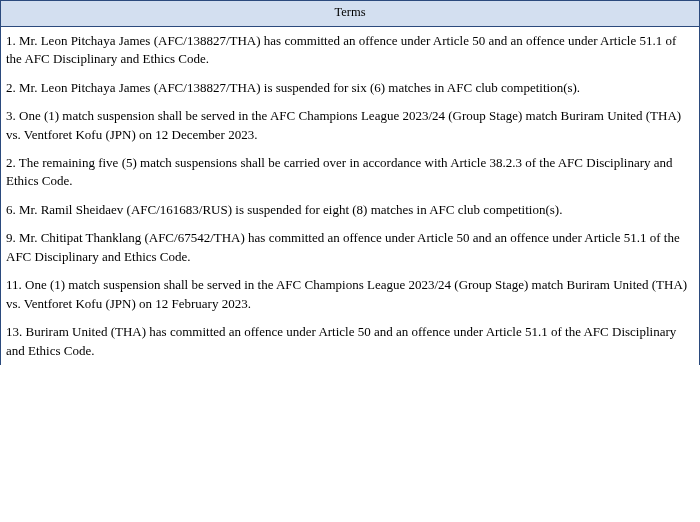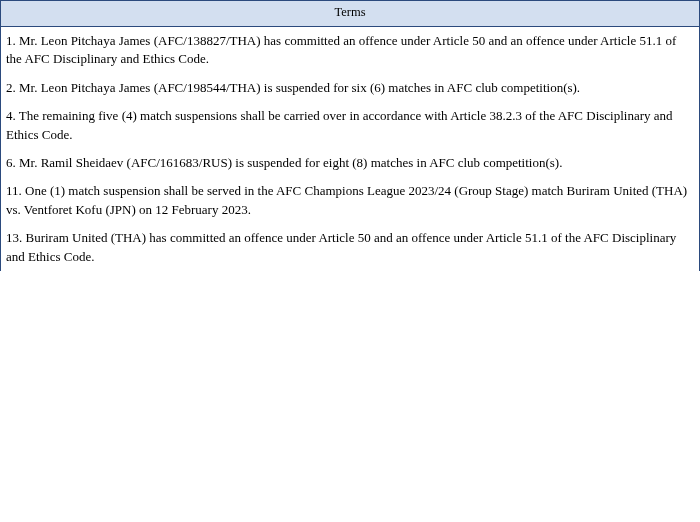--- a/index.html
+++ b/index.html
@@ -43,20 +43,22 @@
     box-sizing: border-box;
   }
 </style>
 </head>
 <body>
 
 <div class="doc">
   <div class="header-row">Terms</div>
   <div class="terms-list">
     <div class="term">1. Mr. Leon Pitchaya James (AFC/138827/THA) has committed an offence under Article 50 and an offence under Article 51.1 of the AFC Disciplinary and Ethics Code.</div>
-    <div class="term">2. Mr. Leon Pitchaya James (AFC/198544/THA) is suspended for six (6) matches in AFC club competition(s).</div>
-    <div class="term">4. The remaining five (4) match suspensions shall be carried over in accordance with Article 38.2.3 of the AFC Disciplinary and Ethics Code.</div>
+    <div class="term">2. Mr. Leon Pitchaya James (AFC/138827/THA) is suspended for six (6) matches in AFC club competition(s).</div>
+    <div class="term">3. One (1) match suspension shall be served in the AFC Champions League 2023/24 (Group Stage) match Buriram United (THA) vs. Ventforet Kofu (JPN) on 12 December 2023.</div>
+    <div class="term">2. The remaining five (5) match suspensions shall be carried over in accordance with Article 38.2.3 of the AFC Disciplinary and Ethics Code.</div>
     <div class="term">6. Mr. Ramil Sheidaev (AFC/161683/RUS) is suspended for eight (8) matches in AFC club competition(s).</div>
+    <div class="term">9. Mr. Chitipat Thanklang (AFC/67542/THA) has committed an offence under Article 50 and an offence under Article 51.1 of the AFC Disciplinary and Ethics Code.</div>
     <div class="term">11. One (1) match suspension shall be served in the AFC Champions League 2023/24 (Group Stage) match Buriram United (THA) vs. Ventforet Kofu (JPN) on 12 February 2023.</div>
     <div class="term">13. Buriram United (THA) has committed an offence under Article 50 and an offence under Article 51.1 of the AFC Disciplinary and Ethics Code.</div>
 
   </div>
 </div>
 
 </body></html>

